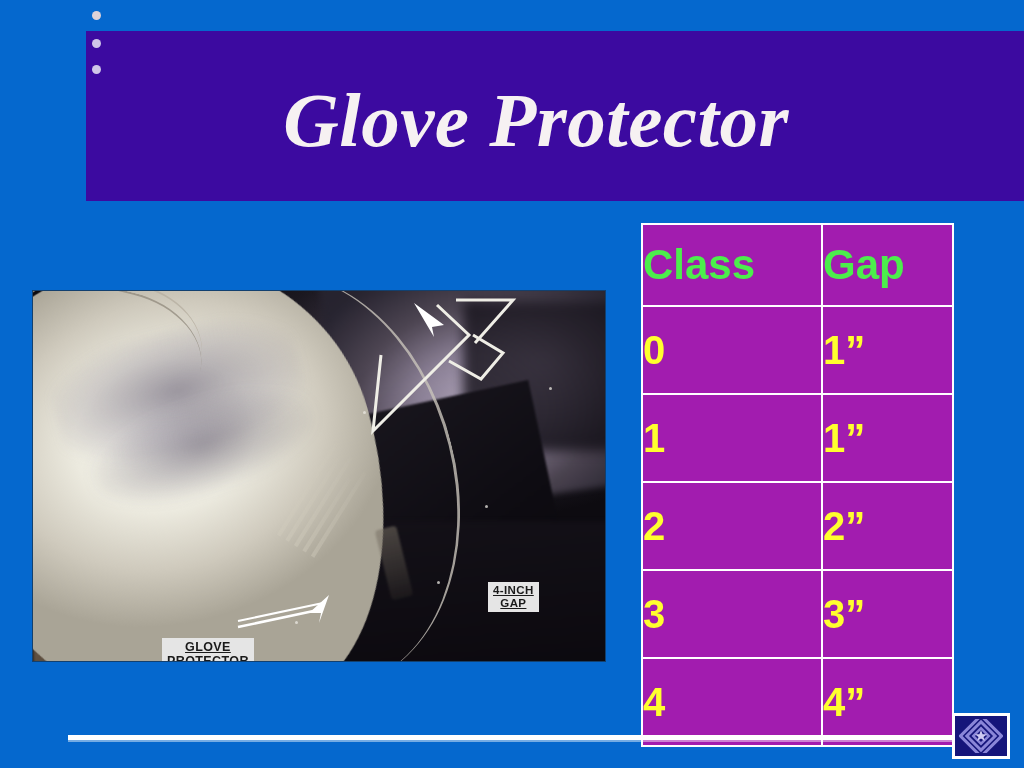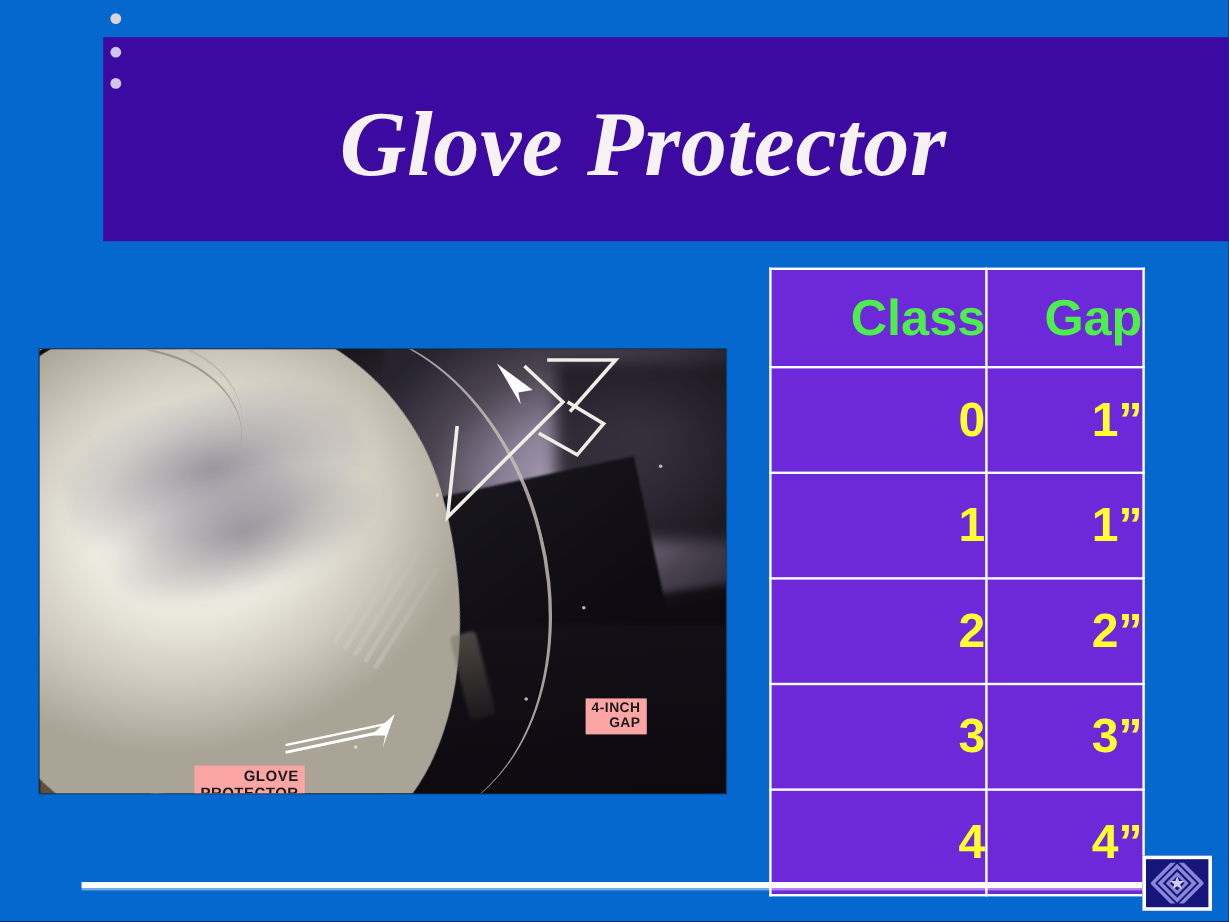--- a/index.html
+++ b/index.html
@@ -213,51 +213,52 @@
   }
   
   .ph-speck {
     position:absolute; width:3px; height:3px; border-radius:50%;
     background:rgba(235,232,225,.75);
   }
 
   
   .ph-label {
     position: absolute;
-    background: #fca5a5;
+    background: #e5e5e5;
     color: #1a1a1a;
     font-family: "Liberation Sans", sans-serif;
     font-weight: bold;
     font-size: 12.5px;
     line-height: 14px;
     letter-spacing: .4px;
-    text-align: right;
+    text-align: center;
     padding: 2px 5px;
     white-space: pre-line;
+    text-decoration: underline;
   }
   #label-glove-protector { left: 129px; top: 347px; }
   #label-4inch-gap      { left: 455px; top: 291px; font-size:11.5px; line-height:13px; }
 
   
   #photo-vectors { position:absolute; inset:0; }
 
   
   #class-gap-table {
     position: absolute;
     left: 641px;
     top: 223px;
     width: 311px;
     height: 512px;
     border-collapse: collapse;
     table-layout: fixed;
   }
   #class-gap-table td, #class-gap-table th {
     border: 2px solid #ffffff;
-    background: #6d28d9;
-    text-align: right;
+    background: #a21caf;
+    text-align: left;
     vertical-align: middle;
     padding: 0;
     font-family: "Liberation Sans", sans-serif;
     font-weight: bold;
   }
   #class-gap-table th {
     height: 80px;
     font-size: 42px;
     color: #4cee4c;
   }

